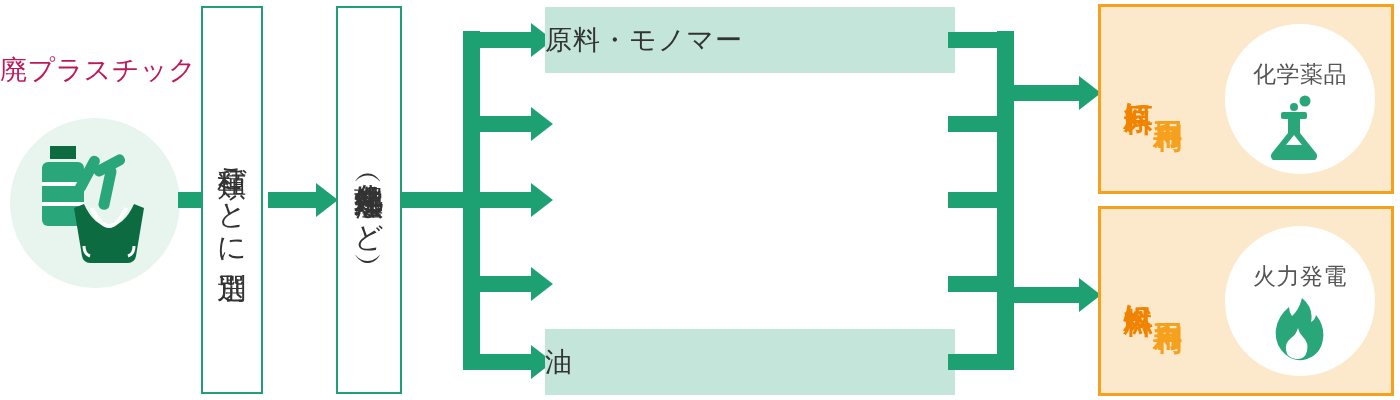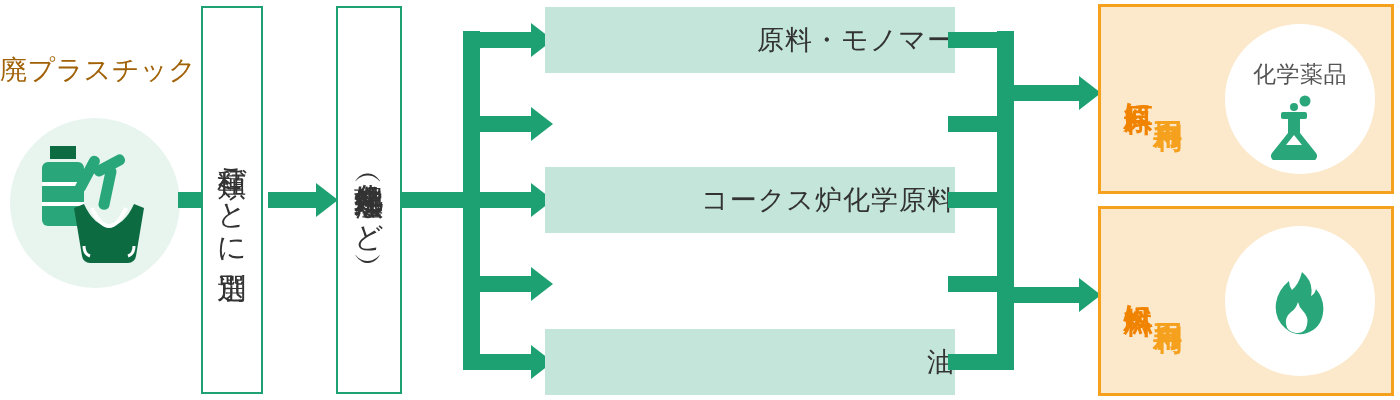--- a/index.html
+++ b/index.html
@@ -14,21 +14,21 @@
 
   
   .abs{position:absolute;}
 
   
   #source-label{
     left:0px;top:52px;width:190px;
     text-align:center;
     font-size:27px;
     letter-spacing:0.5px;
-    color:#a16207;
+    color:#be185d;
     white-space:nowrap;
   }
   #source-circle{
     left:10px;top:118px;width:170px;height:170px;
     border-radius:50%;
     background:#e8f5ef;
   }
   #source-icon{left:30px;top:138px;width:130px;height:130px;}
 
   
@@ -74,21 +74,21 @@
 
   
   #fan-trunk{left:463px;top:31px;width:17px;height:338px;}
   .fan-arrow{left:463px;width:90px;height:34px;}
   .fan-arrow .shaft{width:68px;height:16px;}
 
   
   .pbar{
     left:545px;width:410px;height:66px;
     background:#c4e6da;
-    display:flex;align-items:center;justify-content:flex-end;
+    display:flex;align-items:center;justify-content:flex-start;
   }
   .pbar span{
     font-size:27px;letter-spacing:1px;color:#333333;white-space:nowrap;
   }
 
   
   .merge-stub{left:948px;width:66px;height:16px;}
   #merge-trunk{left:997px;top:31px;width:17px;height:338px;}
   .merge-arrow{left:997px;width:104px;height:34px;}
   .merge-arrow .shaft{width:82px;height:16px;}
@@ -195,23 +195,20 @@
       <div class="shaft"></div>
       <div class="head"></div>
     </div>
   <div class="abs garrow fan-arrow" style="top:345px">
       <div class="shaft"></div>
       <div class="head"></div>
     </div>
 
   <div class="abs pbar" style="top:7px">
     <span>原料・モノマー</span>
-  </div>
-  <div class="abs pbar" style="top:167px">
-    <span>コークス炉化学原料</span>
   </div>
   <div class="abs pbar" style="top:329px">
     <span>油</span>
   </div>
 
   <div class="abs gbar merge-stub" style="top:32px"></div>
   <div class="abs gbar merge-stub" style="top:116px"></div>
   <div class="abs gbar merge-stub" style="top:192px"></div>
   <div class="abs gbar merge-stub" style="top:276px"></div>
   <div class="abs gbar merge-stub" style="top:354px"></div>
@@ -245,20 +242,21 @@
       </div>
     </div>
   </div>
 
   <div class="abs opanel" id="panel-fuel">
     <div class="otext-wrap">
       <div class="otext strong">燃料に</div>
       <div class="otext">再利用</div>
     </div>
     <div class="ocircle">
+      <div class="cap">火力発電</div>
       <div class="glyph">
         <svg viewBox="0 0 66 66" width="66" height="66" aria-hidden="true">
           <path d="M35 2 q-3 12 -10 18 q-3 -4 -3 -9 q-11 9 -13 22 q-2 15 9 25 q10 9 22 5 q14 -5 16 -20 q2 -13 -7 -24 q-1 5 -5 7 q3 -14 -9 -24 z" fill="#29a77a"></path>
           <path d="M31 32 q-2 7 -7 10 q-6 5 -5 12 q1 8 10 9 q9 1 11 -8 q2 -8 -4 -14 q-4 -4 -5 -9 z" fill="#ffffff"></path>
         </svg>
       </div>
     </div>
   </div>
 
 </div>

